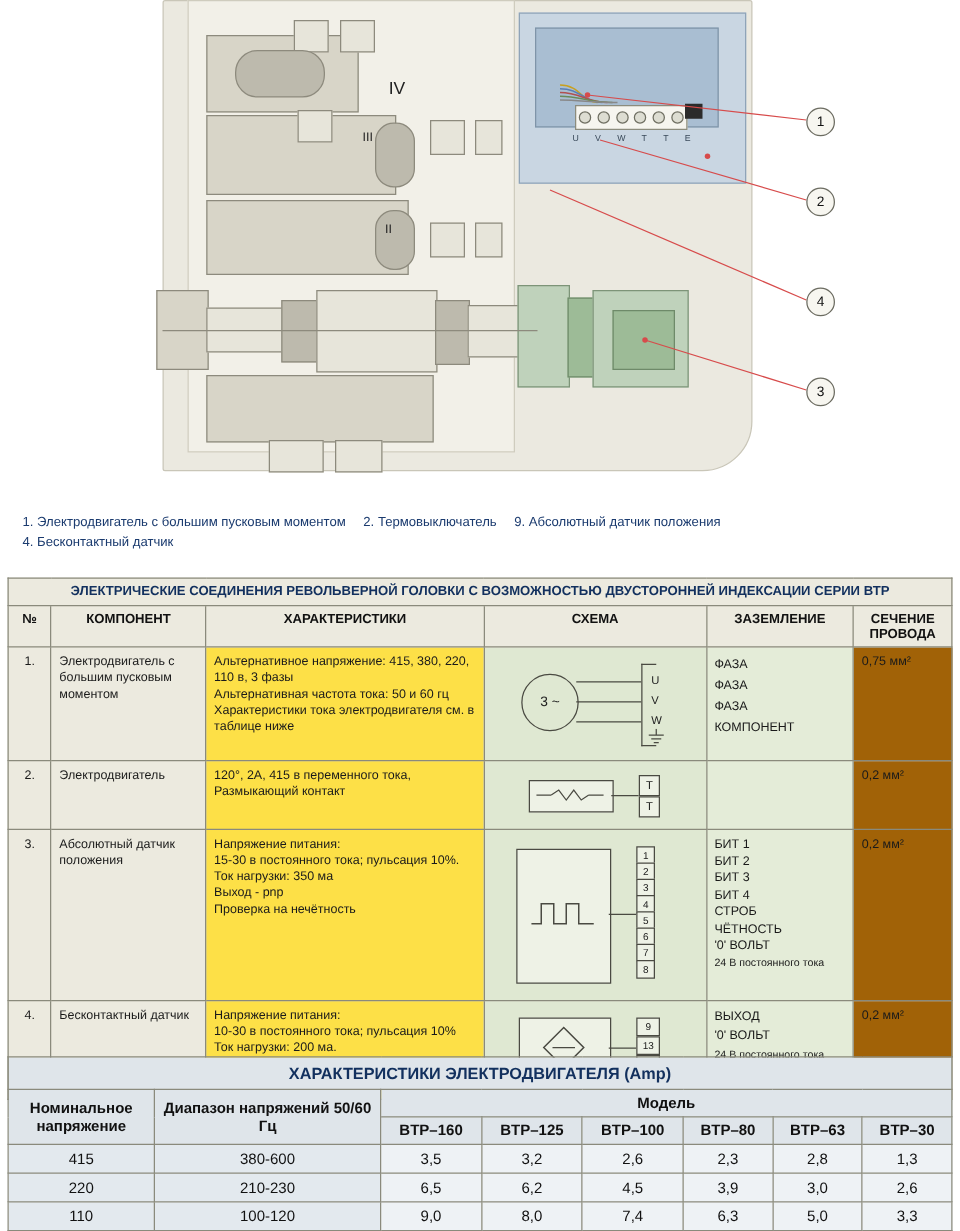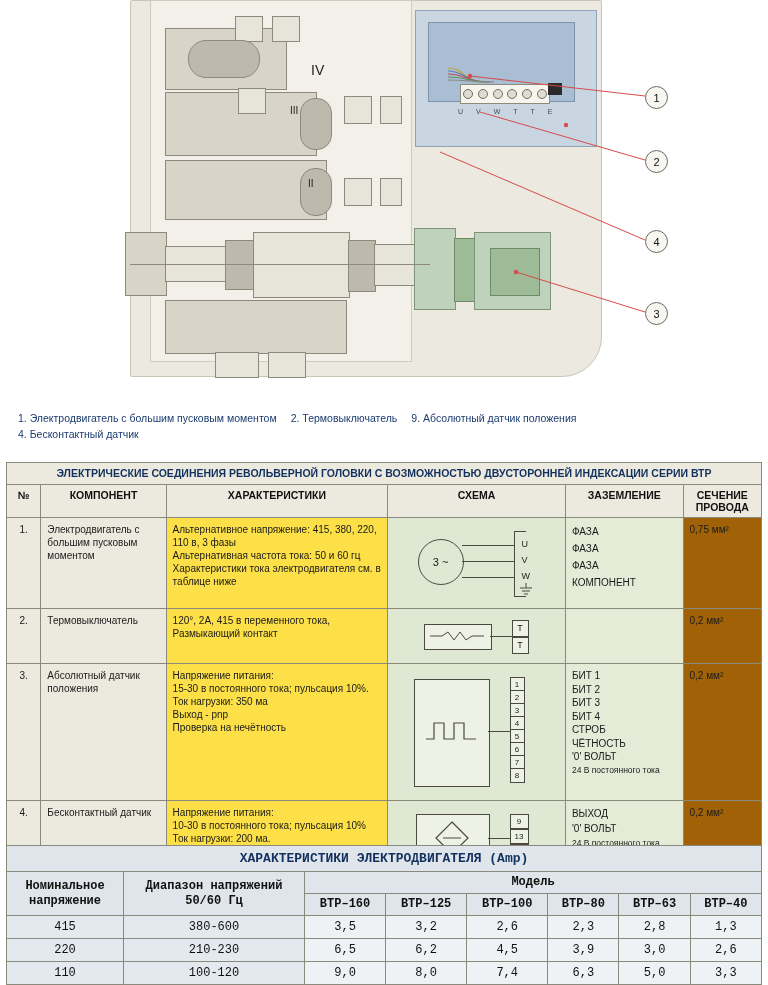--- a/index.html
+++ b/index.html
@@ -102,21 +102,21 @@
     display:flex;align-items:center;justify-content:center;font-size:11px;color:#222;
   }
   .tbox{position:absolute;border:1.5px solid #4a4a42;background:#eef2e6;}
   .tbox.sm{font-size:9px;display:flex;align-items:center;justify-content:center;}
   .pin{position:absolute;border:1px solid #4a4a42;font-size:8px;width:13px;height:13px;
        display:flex;align-items:center;justify-content:center;background:#eef2e6;}
   .lbl{position:absolute;font-size:9px;color:#222;}
 
   
   .tbl2-wrap{position:absolute;left:6px;top:845px;width:756px;}
-  .t2{border:1.5px solid #4a4a42;font-family:Liberation Mono, monospace;}
+  .t2{border:1.5px solid #4a4a42;}
   .t2 th,.t2 td{border:1px solid #8a8a7c;text-align:center;font-size:11px;}
   .t2 .ttl{background:#dfe5ea;font-weight:bold;font-size:13px;color:#12305e;padding:5px;}
   .t2 .hh{background:#dfe5ea;font-weight:bold;padding:3px 4px;font-size:12px;color:#111;line-height:15px;}
   .t2 td{background:#eef2f5;padding:4px 4px;font-size:12px;color:#111;}
   .t2 td.vlt{background:#e3e9ee;}
 </style>
 </head>
 <body>
 
 <div class="illustration">
@@ -254,21 +254,21 @@
         <div>ФАЗА</div>
         <div>ФАЗА</div>
         <div>КОМПОНЕНТ</div>
       </div>
     </td>
     <td class="c-wire">0,75 мм²</td>
   </tr>
 
   <tr>
     <td class="c-num">2.</td>
-    <td class="c-comp">Термовыключатель</td>
+    <td class="c-comp">Электродвигатель</td>
     <td class="c-char" style="white-space:pre-line">120°, 2A, 415 в переменного тока,
 Размыкающий контакт</td>
     <td class="c-sch">
       <div class="sch" style="width:150px;height:40px;">
         <div class="tbox" style="left:22px;top:8px;width:66px;height:24px;"></div>
         <svg style="position:absolute;left:28px;top:14px;width:54px;height:12px;">
           <line x1="0" y1="6" x2="12" y2="6" stroke="#4a4a42"></line>
           <path d="M12 6 L18 2 L24 10 L30 2 L36 10 L42 6" stroke="#4a4a42" fill="none"></path>
           <line x1="42" y1="6" x2="54" y2="6" stroke="#4a4a42"></line>
         </svg>
@@ -364,21 +364,21 @@
     <th class="hh" rowspan="2" style="width:108px;">Номинальное напряжение</th>
     <th class="hh" rowspan="2" style="width:172px;">Диапазон напряжений 50/60 Гц</th>
     <th class="hh" colspan="6">Модель</th>
   </tr>
   <tr>
     <th class="hh">BTP–160</th>
     <th class="hh">BTP–125</th>
     <th class="hh">BTP–100</th>
     <th class="hh">BTP–80</th>
     <th class="hh">BTP–63</th>
-    <th class="hh">BTP–40</th>
+    <th class="hh">BTP–30</th>
   </tr>
   <tr>
     <td class="vlt">415</td>
     <td class="vlt">380-600</td>
     <td>3,5</td>
     <td>3,2</td>
     <td>2,6</td>
     <td>2,3</td>
     <td>2,8</td>
     <td>1,3</td>

